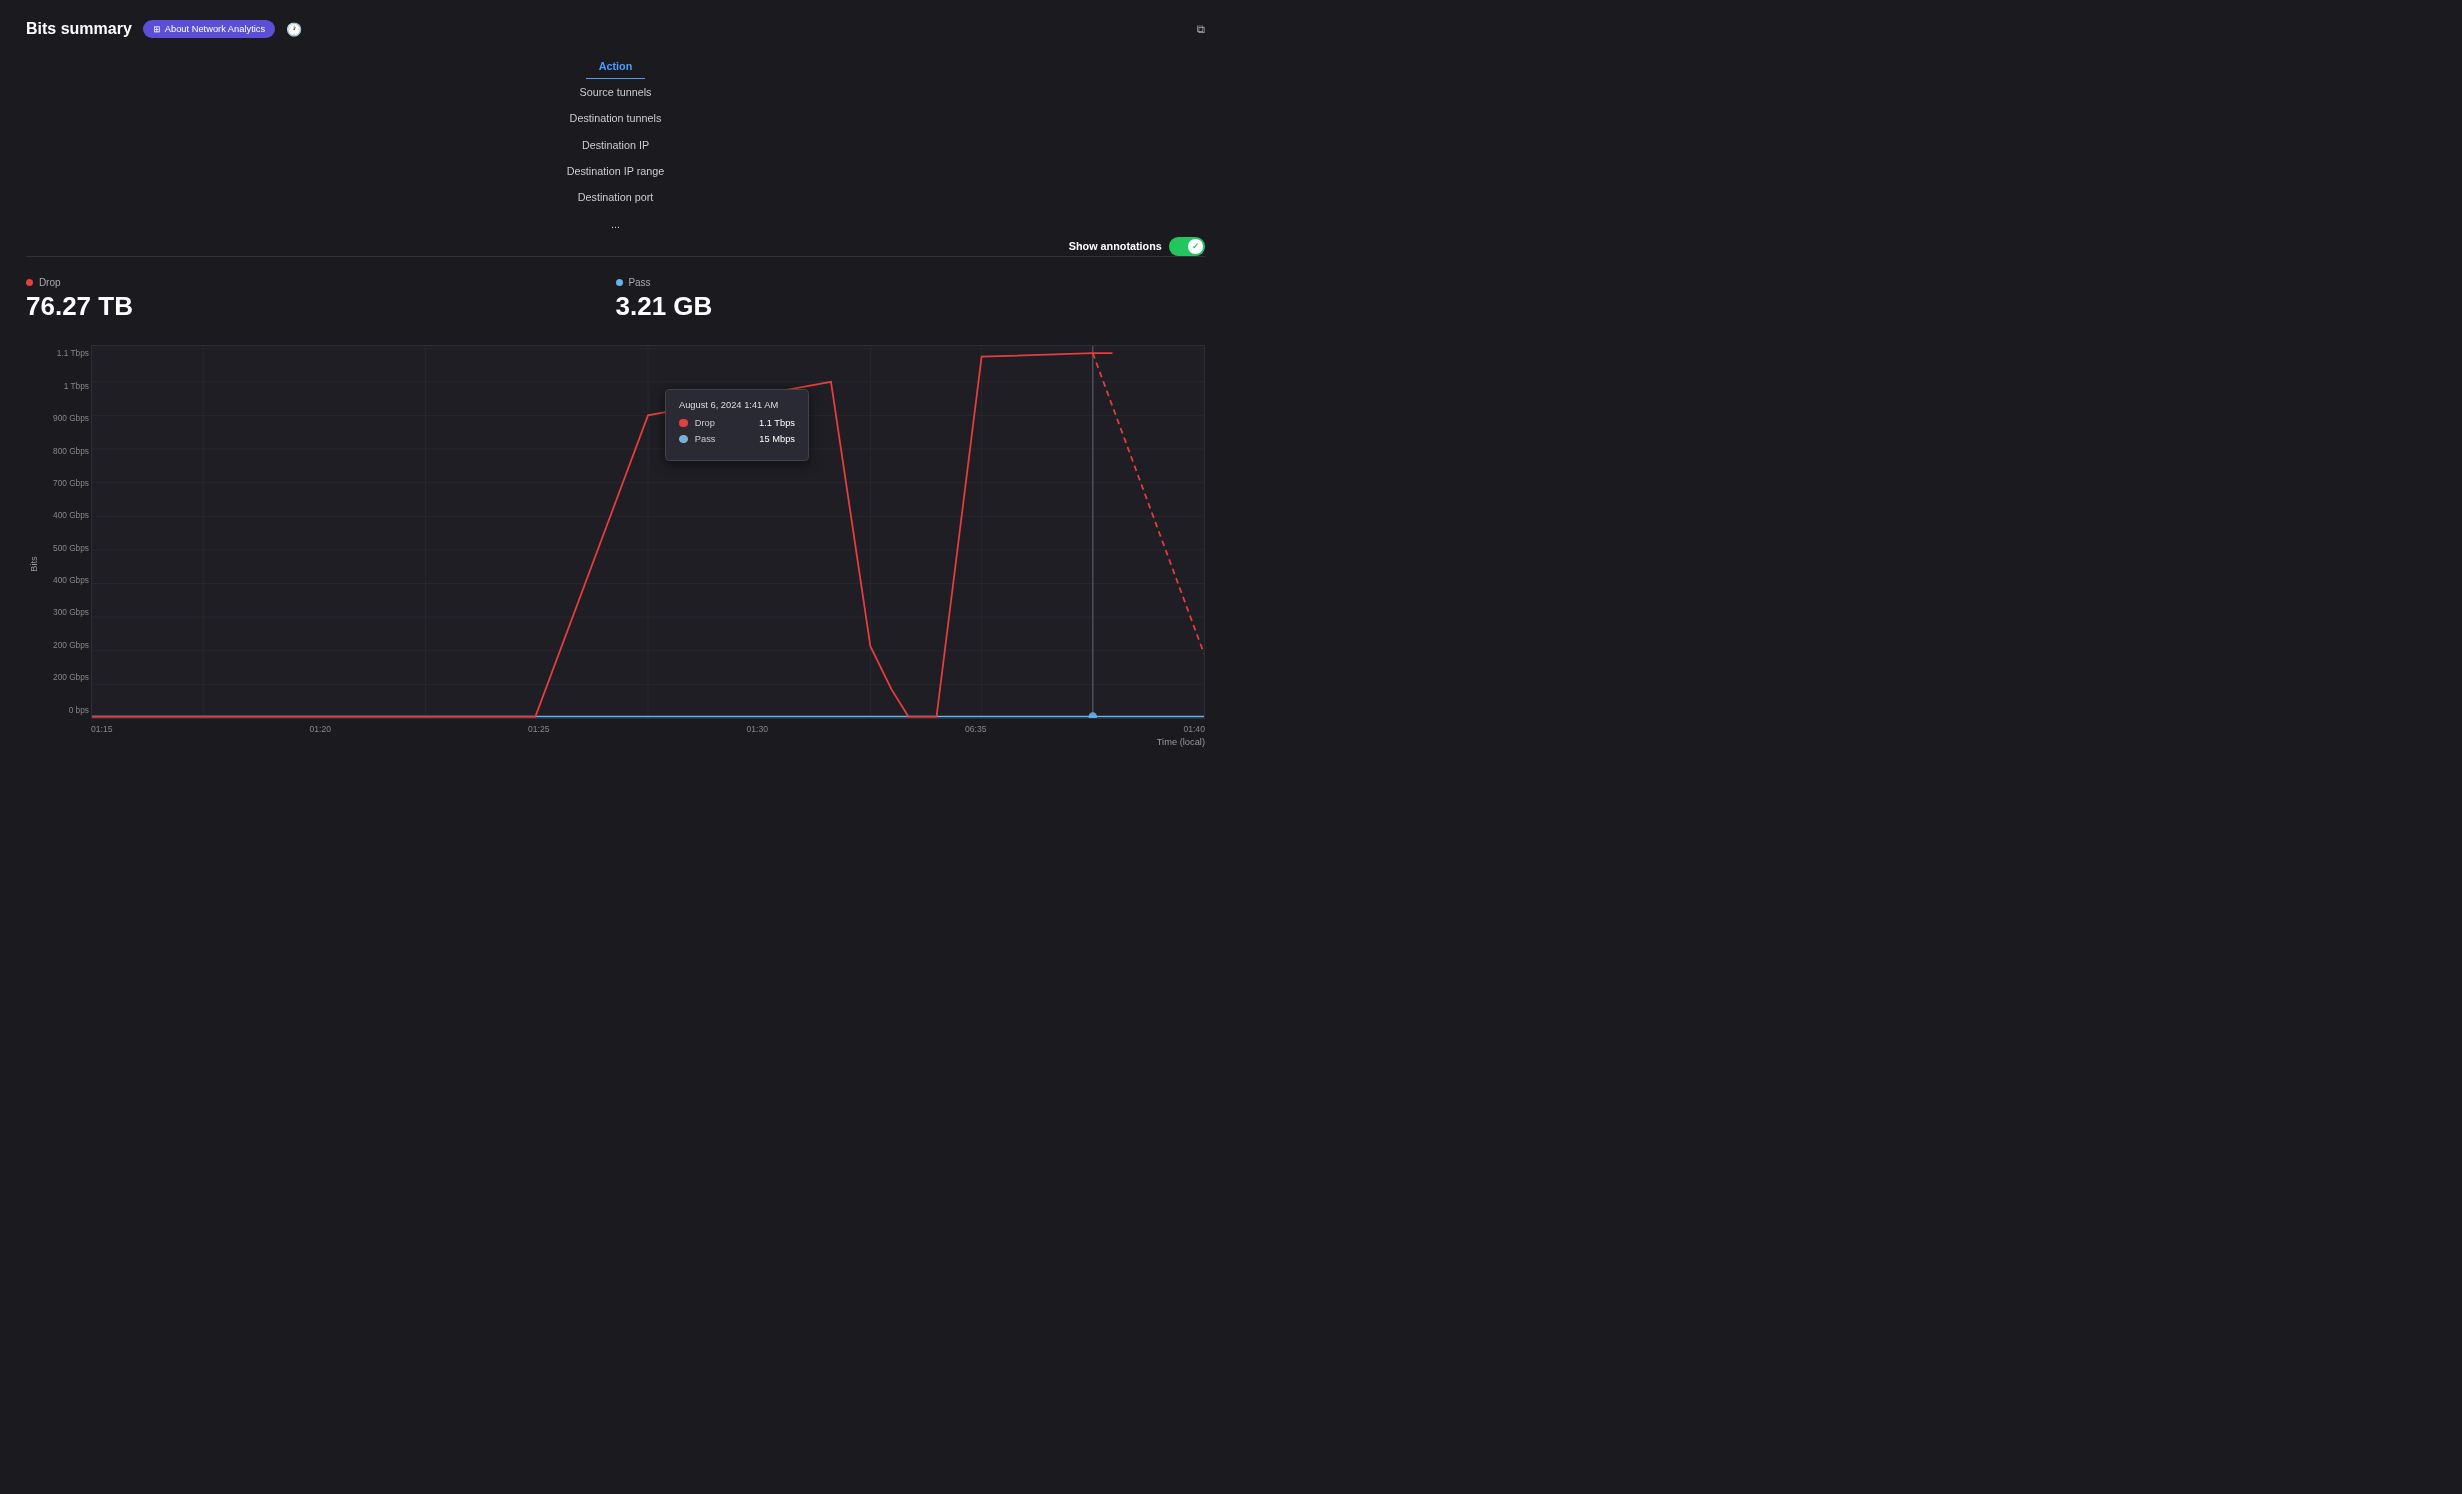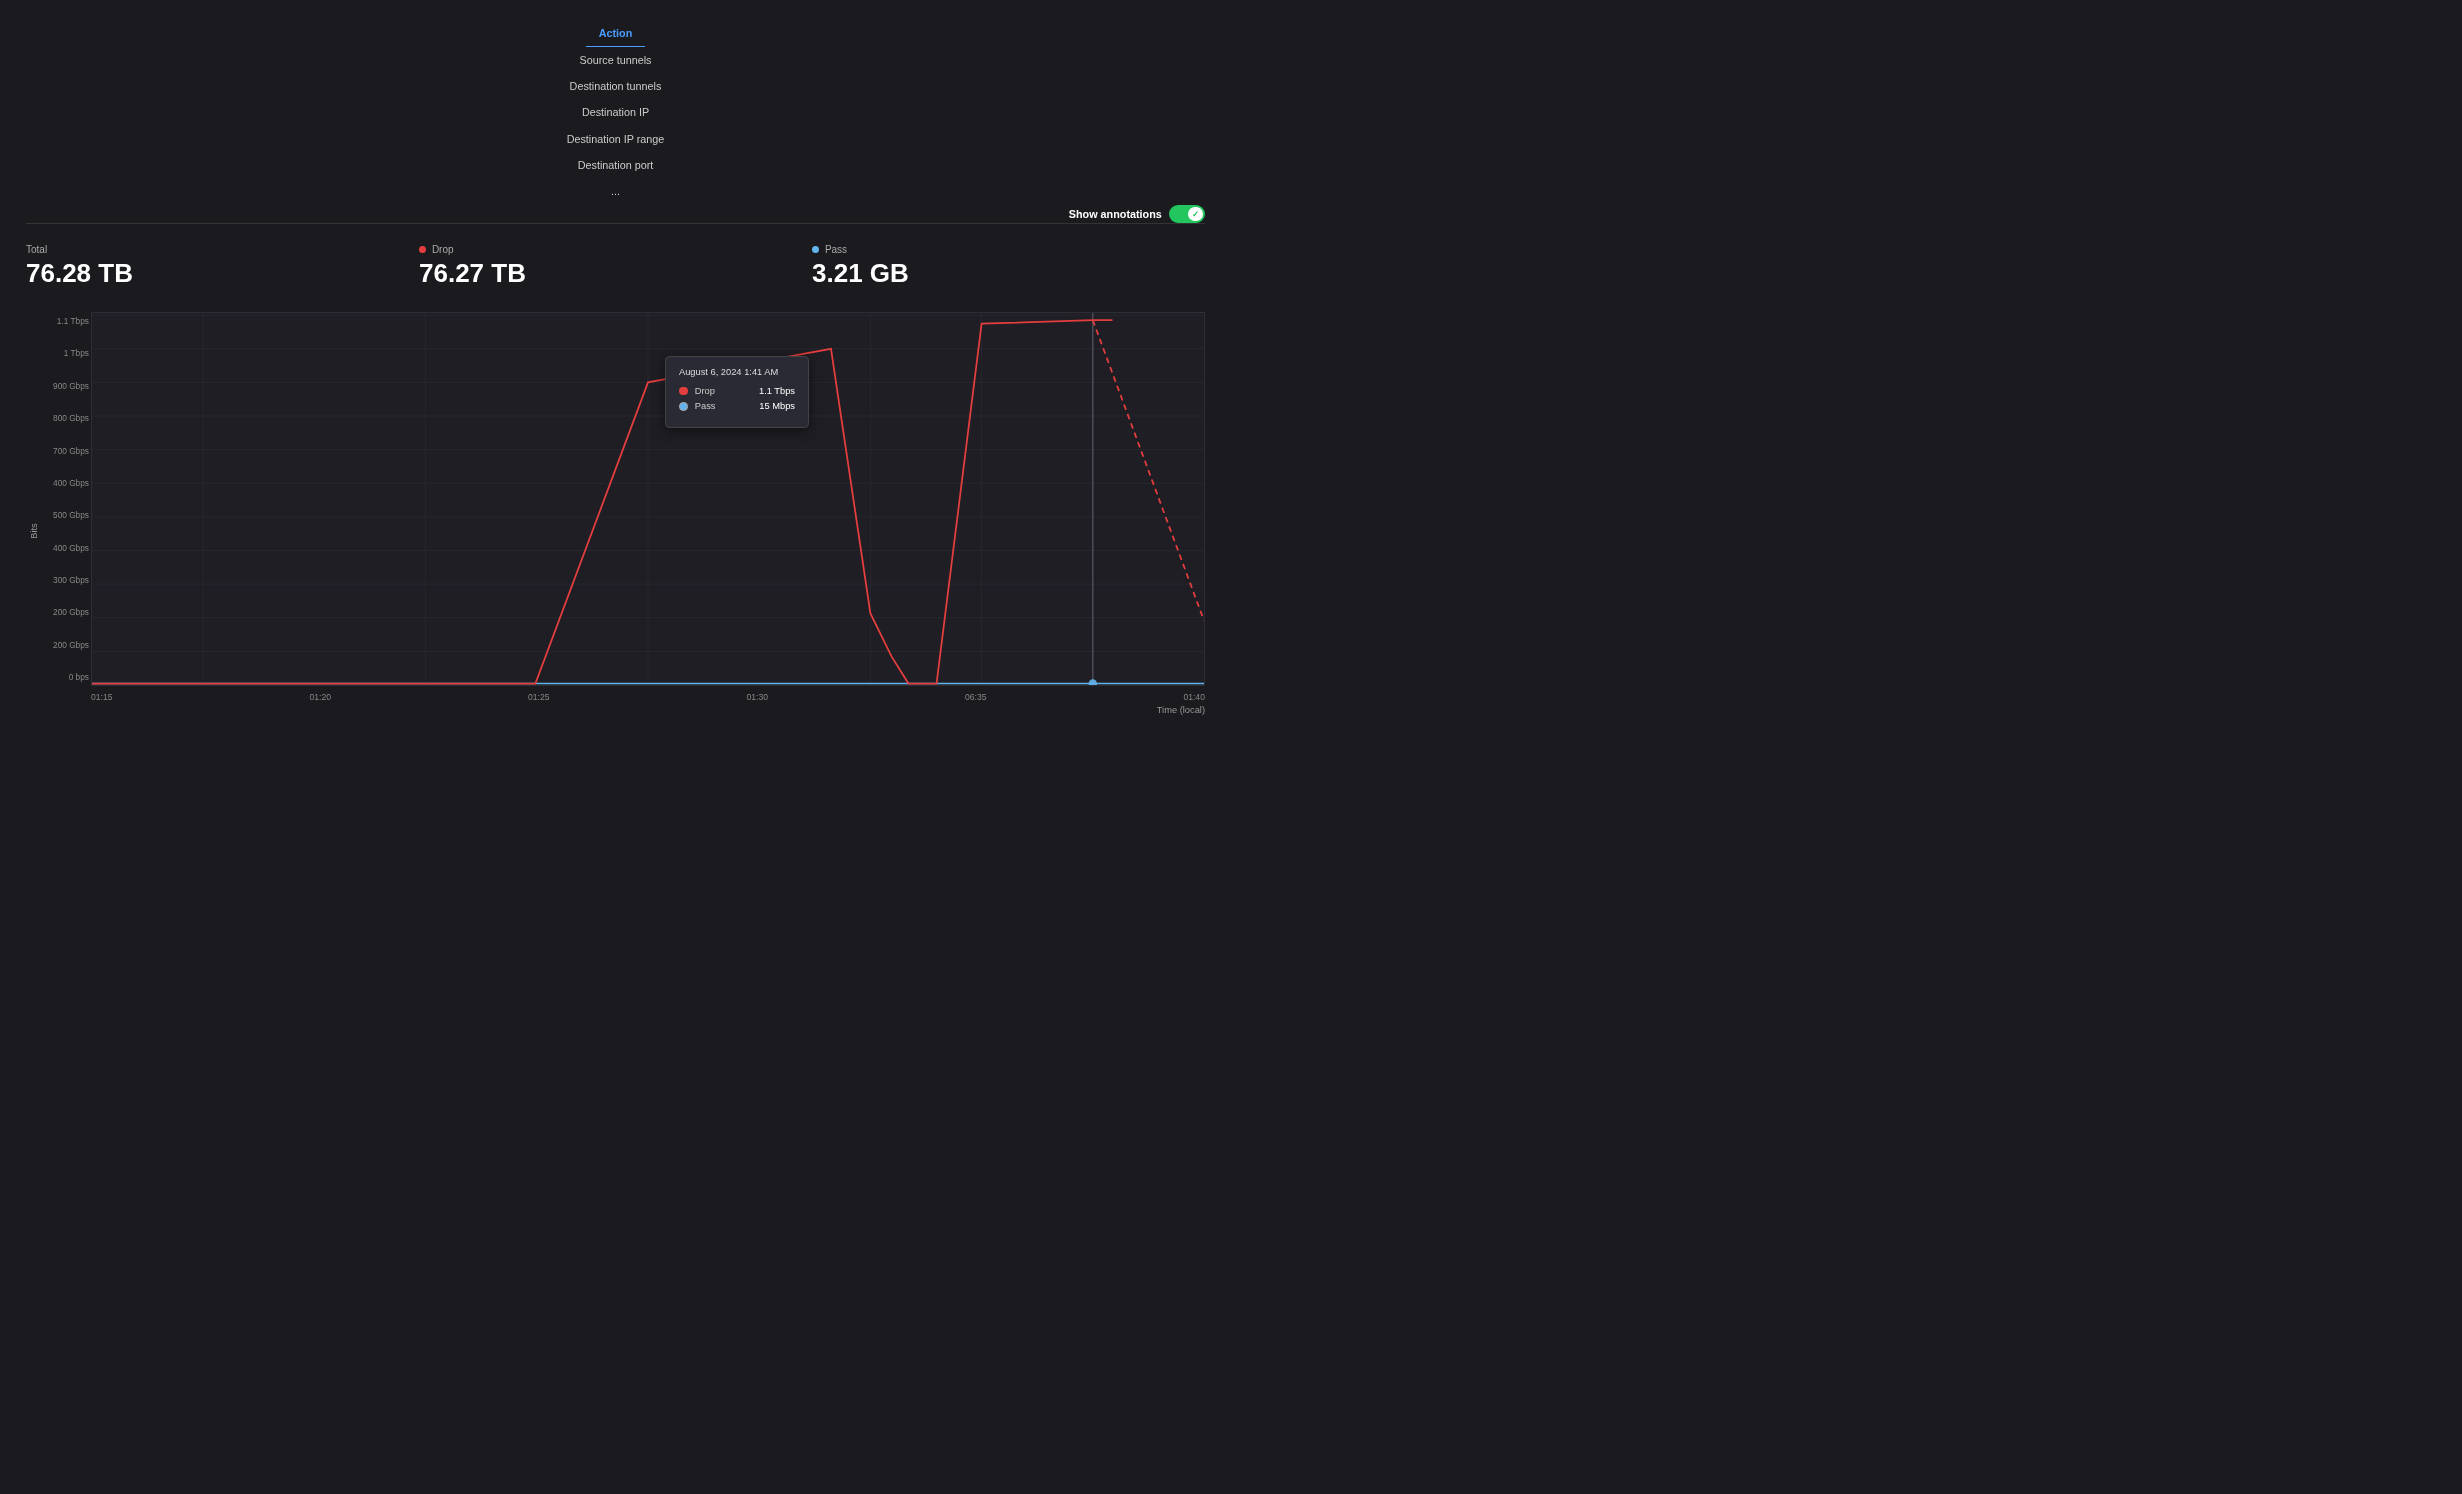--- a/index.html
+++ b/index.html
@@ -242,20 +242,29 @@
     svg.chart-svg {
       display: block;
       width: 100%;
     }
   </style>
 </head>
 <body>
 
 <div class="container">
 
+  <div class="header-row">
+    <span class="title">Bits summary</span>
+    <button class="about-btn">
+      <span class="about-btn-icon">⊞</span>
+      <span>About Network Analytics</span>
+    </button>
+    <span class="clock-icon">🕐</span>
+    <span class="copy-icon">⧉</span>
+  </div>
 
   <div class="tabs-row">
     <div class="tab active">
       <span>Action</span>
     </div>
     <div class="tab">
       <span>Source tunnels</span>
     </div>
     <div class="tab">
       <span>Destination tunnels</span>
@@ -276,24 +285,20 @@
       <span>Show annotations</span>
       <div class="toggle">
         <div class="toggle-knob">
           <span class="toggle-check">✓</span>
         </div>
       </div>
     </div>
   </div>
 
   <div class="stats-row">
-    <div class="stat-block">
-      <div class="stat-label">Total</div>
-      <div class="stat-value">76.28 TB</div>
-    </div>
     <div class="stat-block">
       <div class="stat-label">
         <span class="dot dot-red"></span>
         <span>Drop</span>
       </div>
       <div class="stat-value">76.27 TB</div>
     </div>
     <div class="stat-block">
       <div class="stat-label">
         <span class="dot dot-blue"></span>

